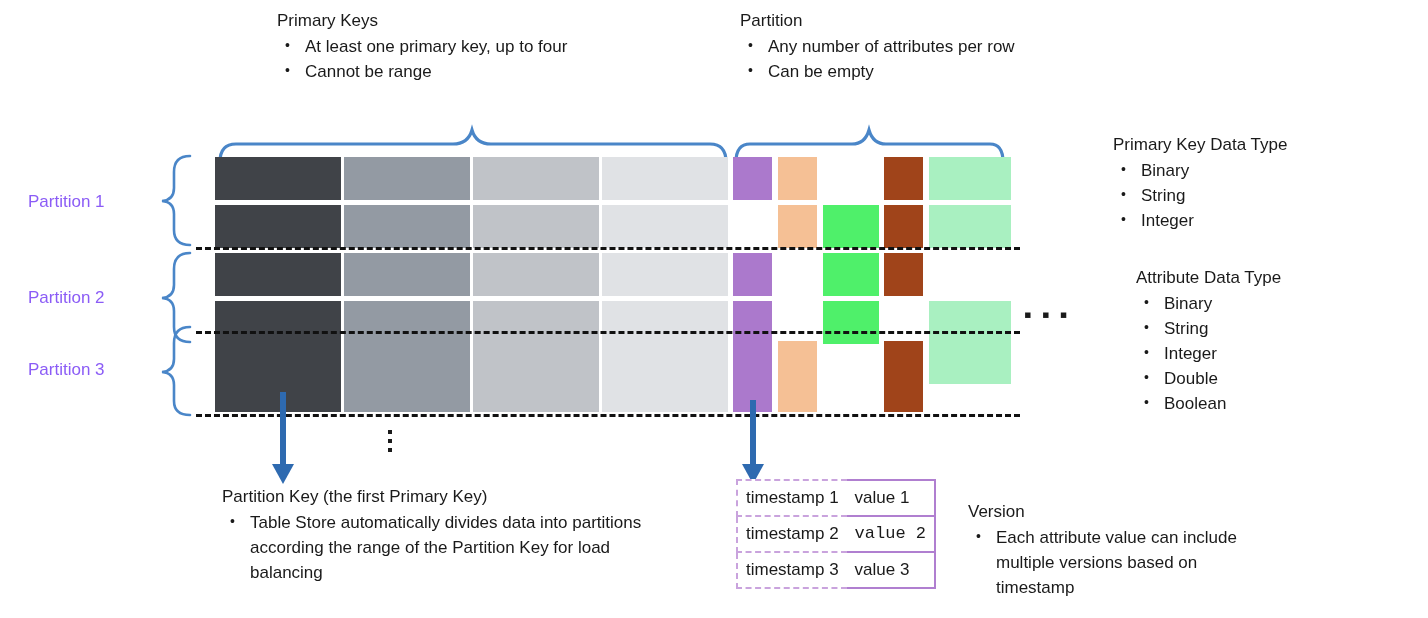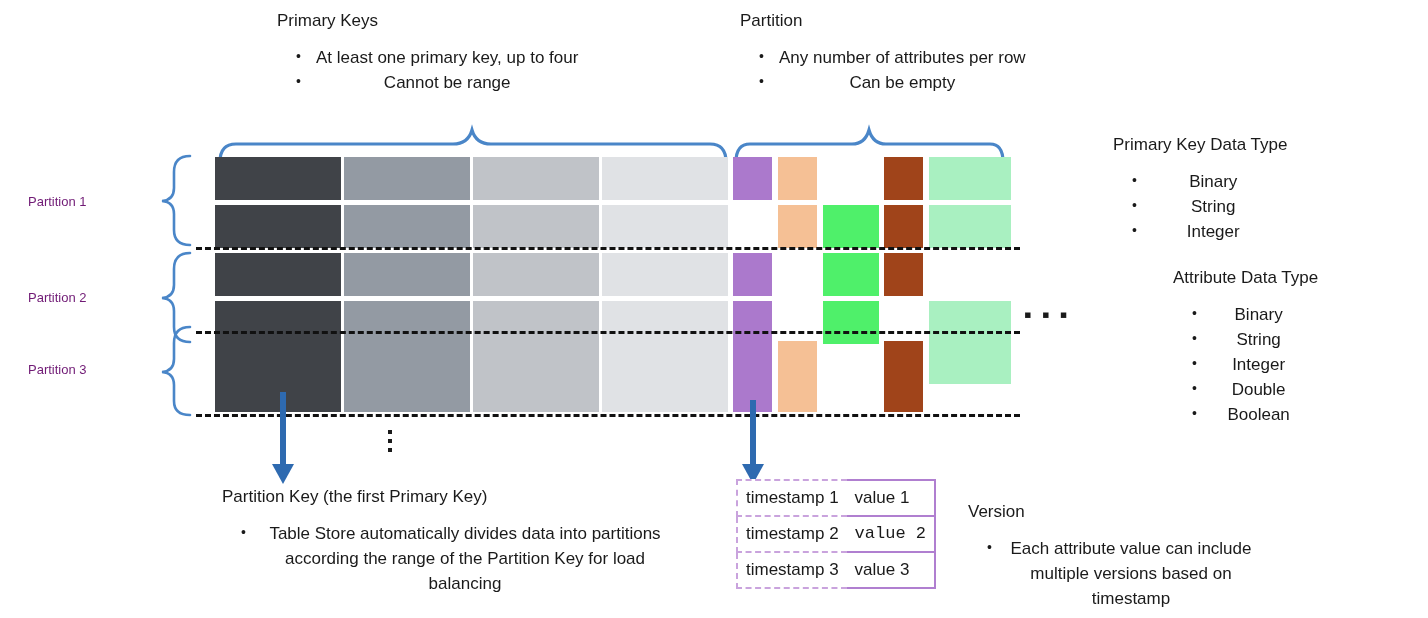--- a/index.html
+++ b/index.html
@@ -9,21 +9,21 @@
     font-family:"Liberation Sans", sans-serif;
     color:#1a1a1a;
     position:relative;
     overflow:hidden;
     -webkit-font-smoothing:antialiased;
   }
   .abs{position:absolute;}
 
   
   .blk-title{font-size:17px;line-height:22px;color:#1a1a1a;white-space:nowrap;}
-  .blk-list{margin:13px;padding:0;list-style:none;text-align:center;}
+  .blk-list{margin:2px;padding:0;list-style:none;}
   .blk-list li{
     font-size:17px;line-height:25px;
     padding-left:26px;position:relative;white-space:nowrap;
   }
   .blk-list li:before{
     content:"\2022";position:absolute;left:6px;top:-1px;font-size:14px;color:#1a1a1a;
   }
   .wrap-list li{white-space:normal;}
 
   
@@ -31,21 +31,21 @@
   .cell{position:absolute;}
 
   
   .sep{
     position:absolute;height:0;
     border-top:3px dashed #111111;
   }
 
   
   .plabel{
-    position:absolute;font-size:13px;line-height:20px;color:#701a75;white-space:nowrap;
+    position:absolute;font-size:17px;line-height:20px;color:#8b5cf6;white-space:nowrap;
   }
 
   
   .vdots{
     position:absolute;font-size:20px;line-height:8px;color:#1a1a1a;text-align:center;
     letter-spacing:0;font-weight:bold;
   }
   .vdots span{display:block;width:4px;height:4px;background:#1a1a1a;margin:0 auto 5px auto;}
   .hdots{
     position:absolute;font-size:22px;color:#1a1a1a;font-weight:bold;letter-spacing:2px;
@@ -88,21 +88,21 @@
 
 <div class="abs" style="left:1113px;top:134px;">
   <div class="blk-title">Primary Key Data Type</div>
   <ul class="blk-list">
     <li>Binary</li>
     <li>String</li>
     <li>Integer</li>
   </ul>
 </div>
 
-<div class="abs" style="left:1173px;top:267px;">
+<div class="abs" style="left:1136px;top:267px;">
   <div class="blk-title">Attribute Data Type</div>
   <ul class="blk-list">
     <li>Binary</li>
     <li>String</li>
     <li>Integer</li>
     <li>Double</li>
     <li>Boolean</li>
   </ul>
 </div>
 

